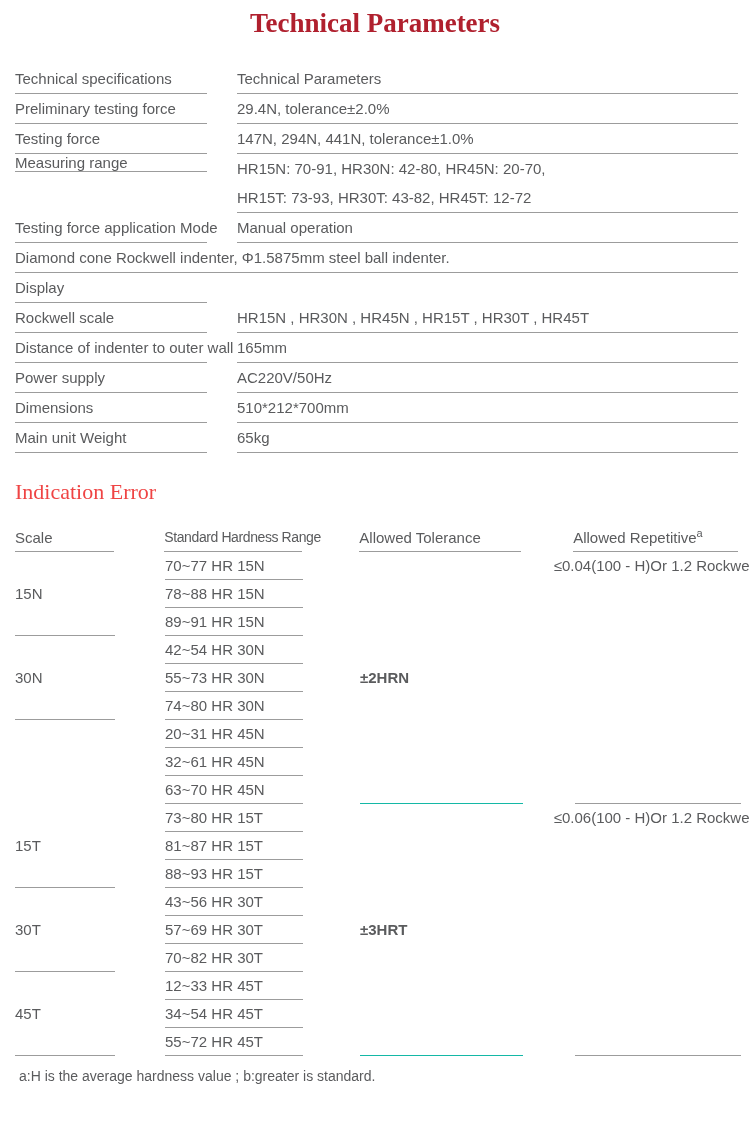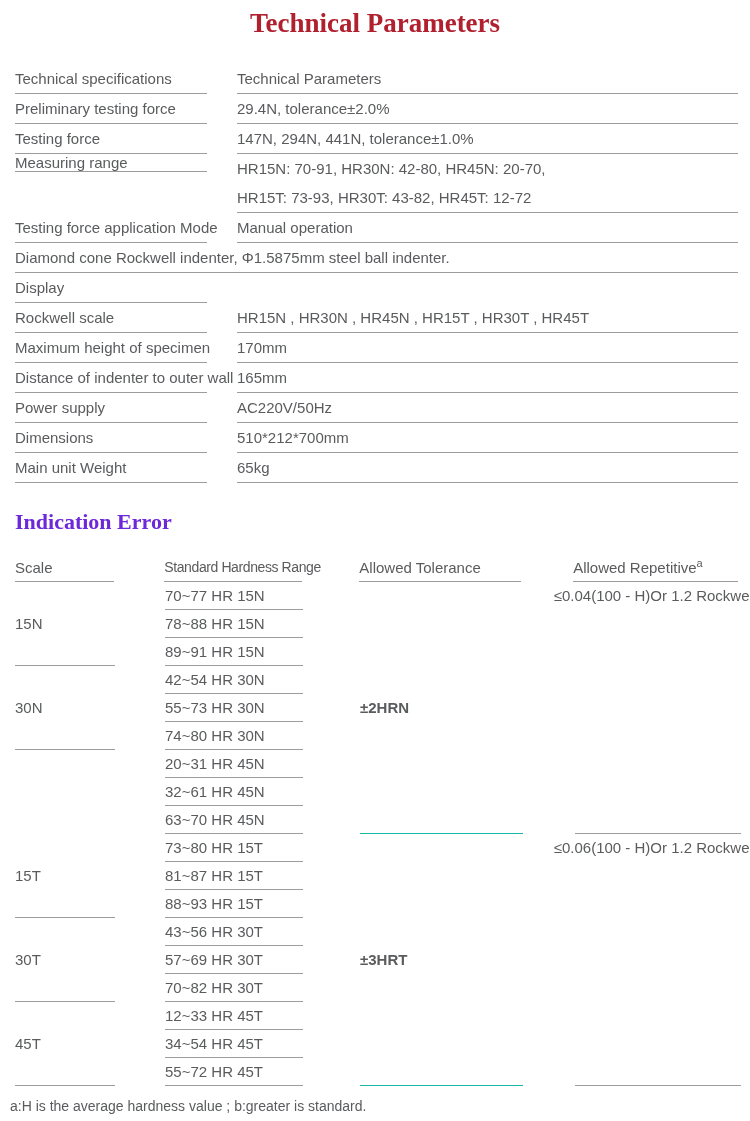--- a/index.html
+++ b/index.html
@@ -21,21 +21,21 @@
     width: 192px; margin-right: 30px; flex: none;
     border-bottom: 1px solid #9c9c9c; line-height: 29px; white-space: nowrap;
   }
   .t1-value { flex: 1; border-bottom: 1px solid #9c9c9c; line-height: 29px; white-space: nowrap; }
   .t1-row.multi .t1-label { display: flex; align-items: center; line-height: normal; }
   .t1-value.multi { line-height: 29px; }
   
   .title-sub {
     margin: 26px 0 0 15px;
     font-family: "Liberation Serif", "DejaVu Serif", serif;
-    font-weight: bold; font-size: 22px; color: #6d28d9; line-height: 25px;
+    font-weight: normal; font-size: 22px; color: #ef4444; line-height: 25px;
   }
   .err-table { margin: 20px 12px 0 15px; }
   .t2-header { display: flex; }
   .t2-h { border-bottom: 1px solid #9c9c9c; line-height: 27px; height: 28px; white-space: nowrap; }
   .t2-h1 { width: 100px; margin-right: 50px; }
   .t2-h2 { width: 138px; margin-right: 57px; font-size: 14px; letter-spacing: -0.4px; }
   .t2-h3 { width: 163px; margin-right: 52px; }
   .t2-h4 { width: 166px; }
   .t2-section { display: flex; }
   .t2-col1 { width: 100px; margin-right: 50px; flex: none; }
@@ -44,21 +44,21 @@
   .t2-col4 { width: 166px; flex: none; }
   .scale-cell { height: 84px; display: flex; align-items: center; border-bottom: 1px solid #9c9c9c; }
   .range-cell { height: 28px; line-height: 27px; border-bottom: 1px solid #9c9c9c; white-space: nowrap; }
   .tol-cell { height: 252px; display: flex; align-items: center; border-bottom: 1px solid #14b8a6; font-weight: bold; }
   .rep-cell {
     height: 252px; display: flex; flex-direction: row; justify-content: center;
     border-bottom: 1px solid #9c9c9c;
   }
   .rep-cell > div { line-height: 28px; white-space: nowrap; }
   sup { font-size: 11px; line-height: 0; }
-  .footnote { margin: 12px 0 0 10px; font-size: 14px; }
+  .footnote { margin: 12px 0 0 19px; font-size: 14px; }
 </style>
 </head>
 <body>
 
 <h1 class="title-main">Technical Parameters</h1>
 
 <div class="spec-table">
   <div class="t1-row">
     <div class="t1-label">Technical specifications</div>
     <div class="t1-value">Technical Parameters</div>
@@ -84,24 +84,20 @@
   </div>
   <div class="t1-row">
     <div class="t1-value">Diamond cone Rockwell indenter, Φ1.5875mm steel ball indenter.</div>
   </div>
   <div class="t1-row">
     <div class="t1-label">Display</div>
   </div>
   <div class="t1-row">
     <div class="t1-label">Rockwell scale</div>
     <div class="t1-value">HR15N , HR30N , HR45N , HR15T , HR30T , HR45T</div>
-  </div>
-  <div class="t1-row">
-    <div class="t1-label">Maximum height of specimen</div>
-    <div class="t1-value">170mm</div>
   </div>
   <div class="t1-row">
     <div class="t1-label">Distance of indenter to outer wall</div>
     <div class="t1-value">165mm</div>
   </div>
   <div class="t1-row">
     <div class="t1-label">Power supply</div>
     <div class="t1-value">AC220V/50Hz</div>
   </div>
   <div class="t1-row">

